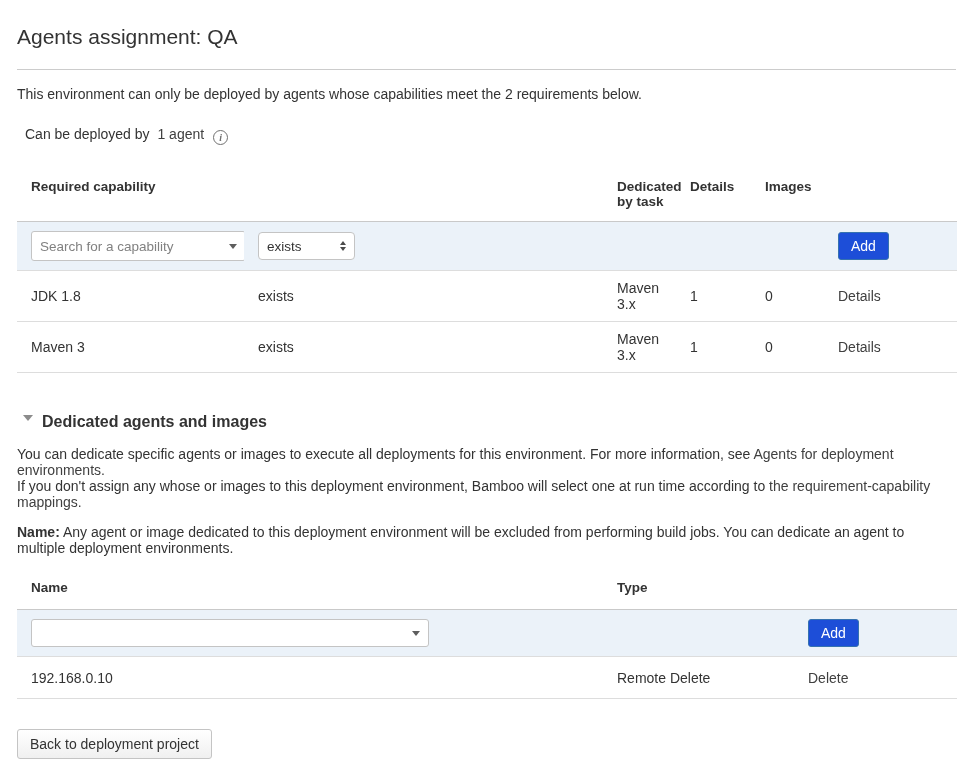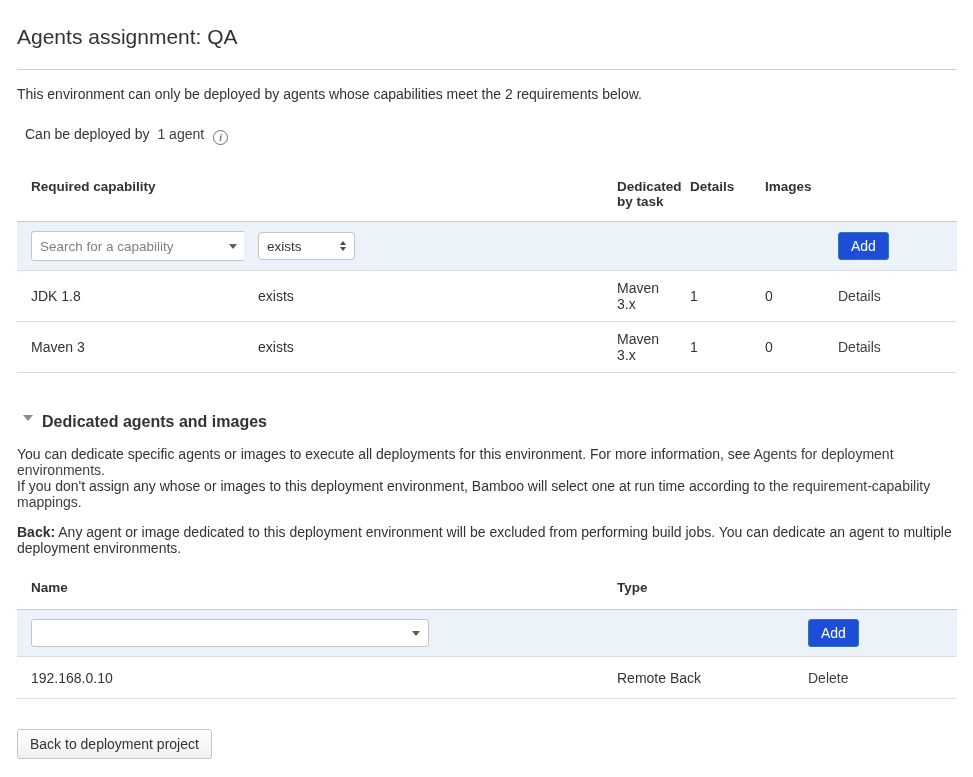--- a/index.html
+++ b/index.html
@@ -190,21 +190,21 @@
 
     <p class="first">
       <span>You can dedicate specific agents or images to execute all deployments for this environment. For more information, see </span><a class="link">Agents for deployment environments.</a>
     </p>
 
     <p style="margin-top:0;">
       <span>If you don't assign any whose or images to this deployment environment, Bamboo will select one at run time according to </span><a class="link">the requirement-capability mappings.</a>
     </p>
 
     <p class="note">
-      <span class="note-label">Back:</span><span> Any agent or image dedicated to this deployment environment will be excluded from performing build jobs. You can dedicate an agent to multiple deployment environments.</span>
+      <span class="note-label">Name:</span><span> Any agent or image dedicated to this deployment environment will be excluded from performing build jobs. You can dedicate an agent to multiple deployment environments.</span>
     </p>
 
     <table class="grid grid2" style="margin-top:18px;">
       <colgroup>
         <col style="width:586px">
           <col style="width:191px">
           <col style="width:163px">
       </colgroup>
       <thead>
         <tr>
@@ -223,21 +223,21 @@
                 </span>
             </div>
           </td>
           <td></td>
           <td>
             <button class="btn-primary">Add</button>
           </td>
         </tr>
         <tr class="data-row" style="height:42px;">
           <td>192.168.0.10</td>
-          <td>Remote Back</td>
+          <td>Remote Delete</td>
           <td><a class="link">Delete</a></td>
         </tr>
       </tbody>
     </table>
   </div>
 
   <div class="footer">
     <button class="btn-default">Back to deployment project</button>
   </div>
 

